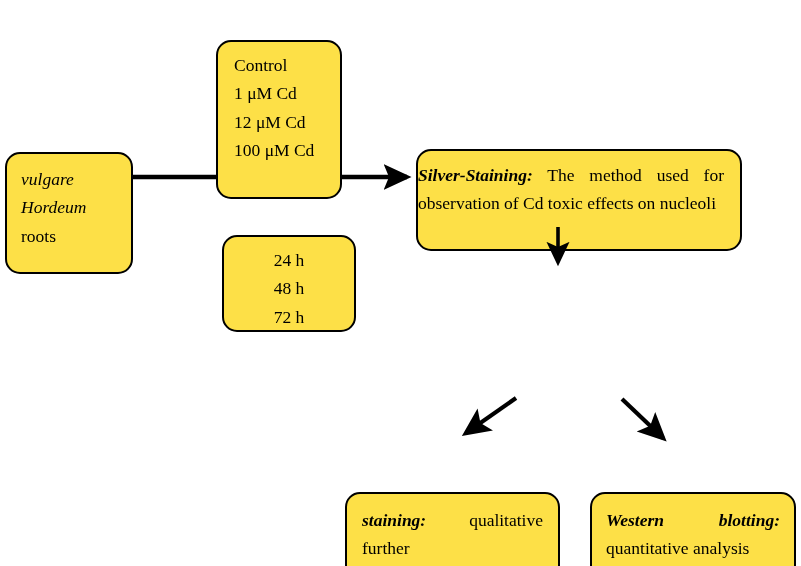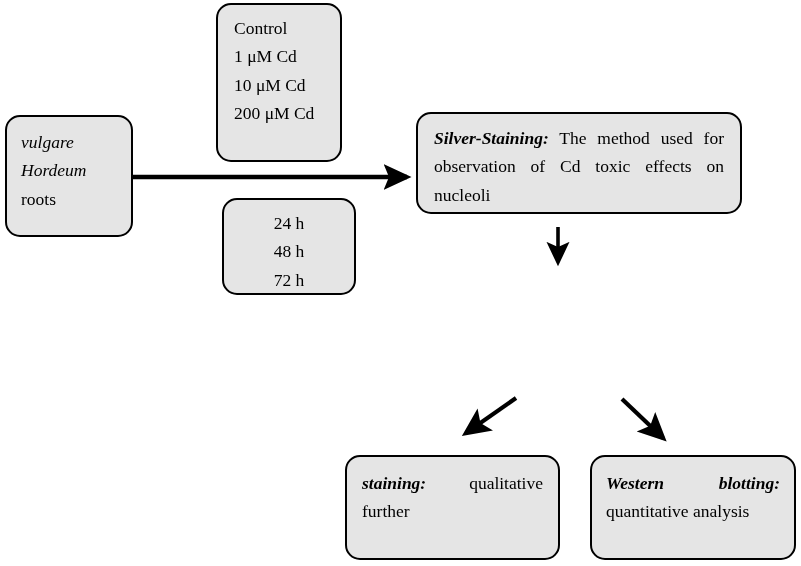--- a/index.html
+++ b/index.html
@@ -12,24 +12,25 @@
     width: 801px;
     height: 566px;
     background: #ffffff;
     font-family: "Liberation Serif", "DejaVu Serif", serif;
     color: #000000;
     overflow: hidden;
   }
   .box {
     position: absolute;
     box-sizing: border-box;
-    background: #e5e5e5;
+    background: #fde047;
     border: 2px solid #000000;
     border-radius: 15px;
     z-index: 3;
+    margin-top: 37px;
   }
   .box-inner {
     font-size: 17.5px;
     line-height: 1.62;
     color: #000000;
   }
   
   #box-organism {
     left: 5px;
     top: 115px;
@@ -70,21 +71,21 @@
     text-align: center;
   }
   
   #box-silver {
     left: 416px;
     top: 112px;
     width: 326px;
     height: 102px;
   }
   #box-silver .box-inner {
-    padding: 10px 16px 0 16px;
+    padding: 10px 16px 0 0;
     text-align: justify;
   }
   
   #box-question {
     left: 413px;
     top: 272px;
     width: 327px;
     height: 106px;
   }
   #box-question .box-inner {
@@ -159,22 +160,22 @@
       <span class="sp">vulgare</span>
       <span class="sp">Hordeum</span>
       <span style="display:block">roots</span>
     </div>
   </div>
 
   <div class="box" id="box-treatments">
     <div class="box-inner">
       <span class="line">Control</span>
       <span class="line">1 μM Cd</span>
-      <span class="line">10 μM Cd</span>
-      <span class="line">200 μM Cd</span>
+      <span class="line">12 μM Cd</span>
+      <span class="line">100 μM Cd</span>
     </div>
   </div>
 
   <div class="box" id="box-times">
     <div class="box-inner">
       <span class="line">24 h</span>
       <span class="line">48 h</span>
       <span class="line">72 h</span>
     </div>
   </div>

